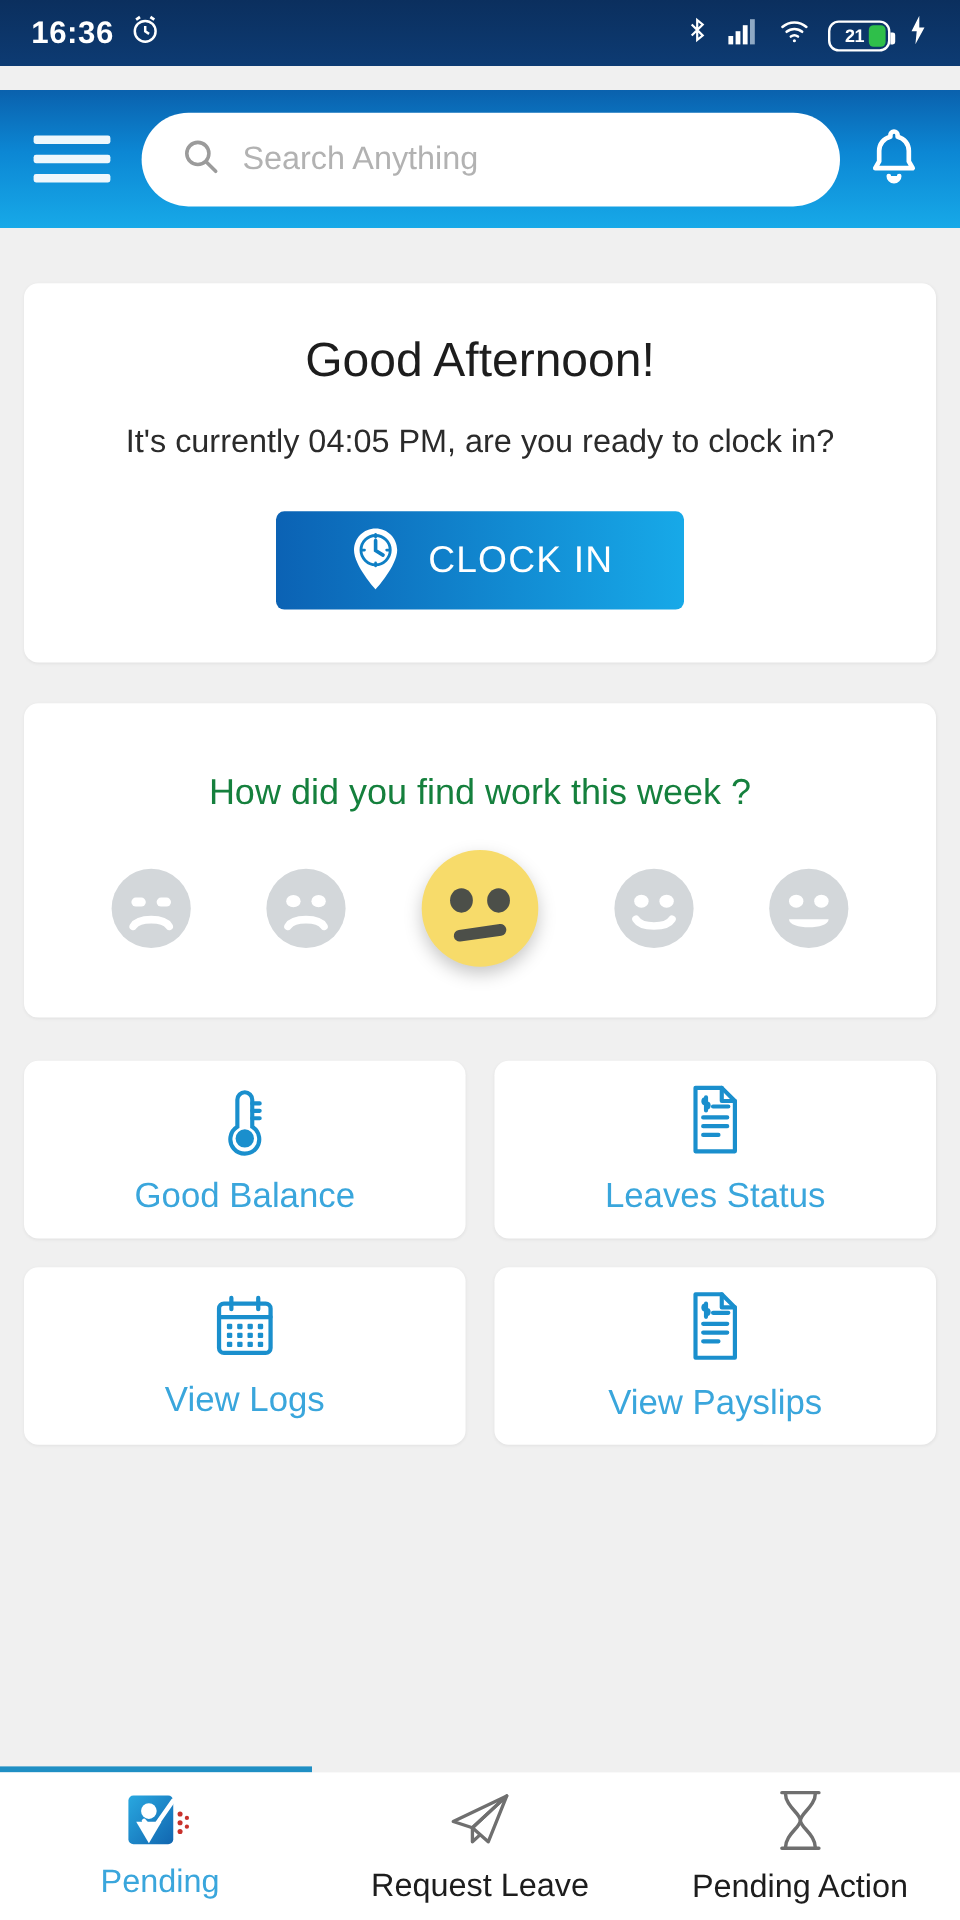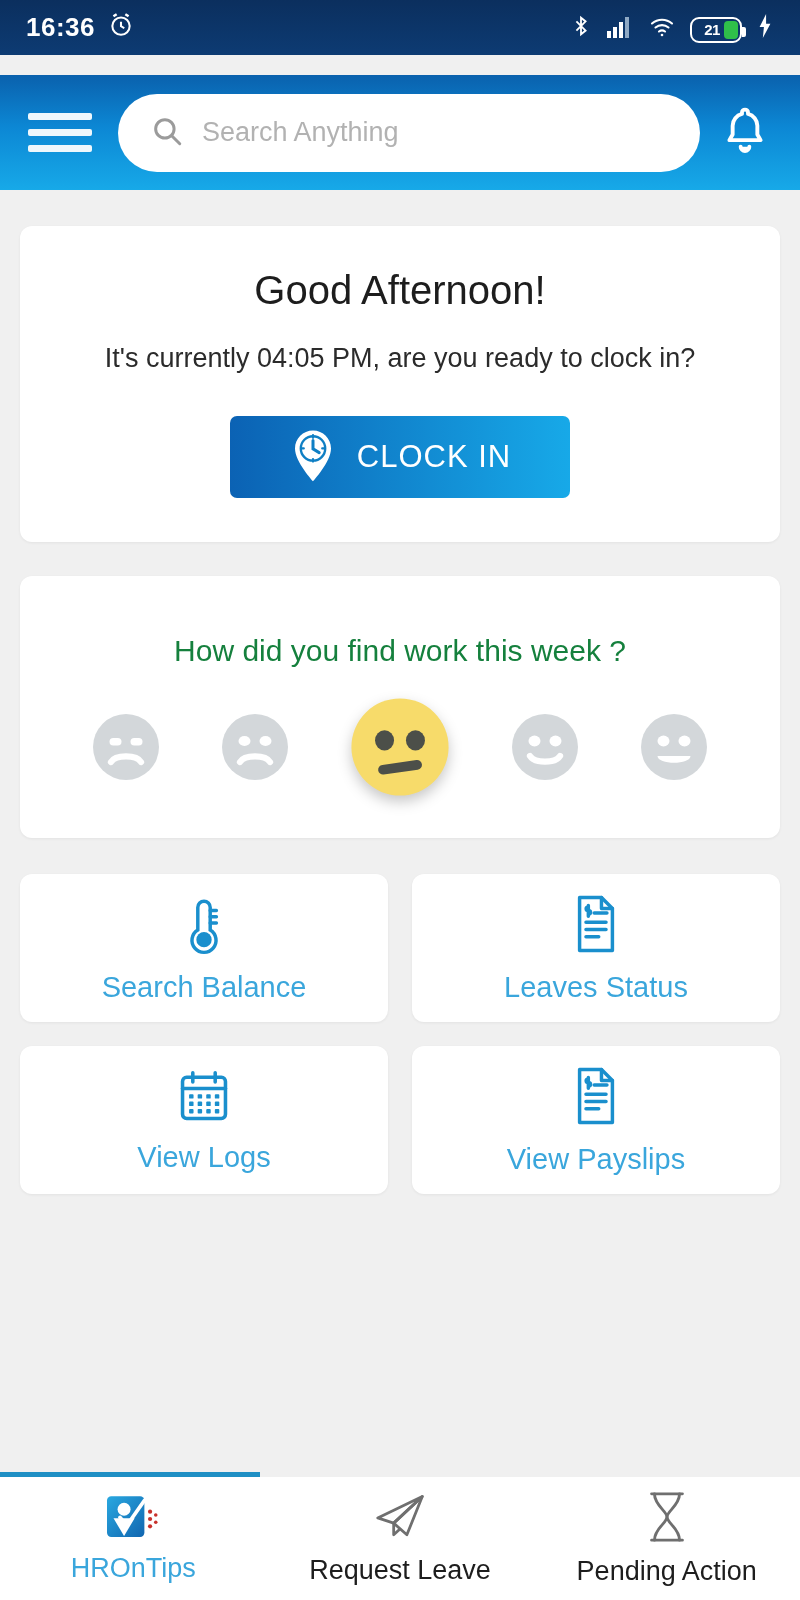--- a/index.html
+++ b/index.html
@@ -52,21 +52,21 @@
   }
   .search-text{ color:#b2b2b2; font-size:27px; }
   .bell{ width:62px; display:flex; align-items:center; justify-content:center; cursor:pointer; }
 
   
   .card{
     background:#ffffff; border-radius:12px;
     margin:0 20px 0 20px;
     box-shadow:0 1px 3px rgba(0,0,0,.06);
   }
-  .greet-card{ margin-top:36px; padding:42px 20px 44px; text-align:center; }
+  .greet-card{ margin-top:46px; padding:42px 20px 44px; text-align:center; }
   .greet-title{ font-size:40px; color:#1d1d1d; font-weight:normal; }
   .greet-sub{ font-size:27px; color:#2b2b2b; margin-top:30px; }
 
   .clockin-btn{
     margin:42px auto 0; width:340px; height:82px; border:none; cursor:pointer;
     background:linear-gradient(90deg,#0b62b4 0%, #17a9e8 100%);
     border-radius:7px; display:flex; align-items:center; justify-content:center; gap:20px;
   }
   .clockin-label{ color:#ffffff; font-size:31px; letter-spacing:1px; }
 
@@ -242,21 +242,21 @@
 <div class="tiles">
 
   <div class="tile">
     <span>
       <svg width="52" height="62" viewBox="0 0 28 34" fill="none" stroke="#1a8fcd" stroke-width="1.9" stroke-linecap="round">
         <path d="M14 4.5a3.4 3.4 0 0 1 3.4 3.4v12.4a6.6 6.6 0 1 1-6.8 0V7.9A3.4 3.4 0 0 1 14 4.5z"></path>
         <circle cx="14" cy="25.6" r="4.2" fill="#1a8fcd" stroke="none"></circle>
         <path d="M17.4 9.6h3.4M17.4 13h3.4M17.4 16.4h3.4"></path>
       </svg>
     </span>
-    <span class="tile-label">Search Balance</span>
+    <span class="tile-label">Good Balance</span>
   </div>
 
   <div class="tile">
     <span>
       <svg width="52" height="62" viewBox="0 0 28 34" fill="none" stroke="#1a8fcd" stroke-width="1.9" stroke-linejoin="round" stroke-linecap="round">
         <path d="M5 2.5h12l6 6v23H5z"></path>
           <path d="M17 2.5v6h6"></path>
         <path d="M9.8 7.6c-1.6 0-1.6 2 0 2s1.6 2 0 2M9.8 6.8v6"></path>
         <path d="M13 11h7M8.5 16h11M8.5 20h11M8.5 24h7"></path>
       </svg>
@@ -322,21 +322,21 @@
           <path d="M9 15l4.2 5L24 4.6" fill="none" stroke="#ffffff" stroke-width="2.3" stroke-linecap="round" stroke-linejoin="round"></path>
           <g fill="#c8312b">
             <circle cx="27.5" cy="11.5" r="1.3"></circle>
               <circle cx="31" cy="13.5" r="1.1"></circle>
             <circle cx="27.5" cy="16" r="1.3"></circle>
               <circle cx="31" cy="18" r="1.1"></circle>
             <circle cx="27.5" cy="20.5" r="1.3"></circle>
           </g>
         </svg>
       </span>
-      <span class="navlabel">HROnTips</span>
+      <span class="navlabel">Pending</span>
     </div>
 
     <div class="navitem">
       <span>
         <svg width="58" height="52" viewBox="0 0 30 28" fill="none" stroke="#6f6f6f" stroke-width="1.5" stroke-linejoin="round">
           <path d="M27 3L3 14.5l8.6 2.8L27 3z"></path>
           <path d="M11.6 17.3L27 3l-8.3 20.6-7.1-6.3z"></path>
           <path d="M11.6 17.3v6.3l3.4-3.1"></path>
         </svg>
       </span>

